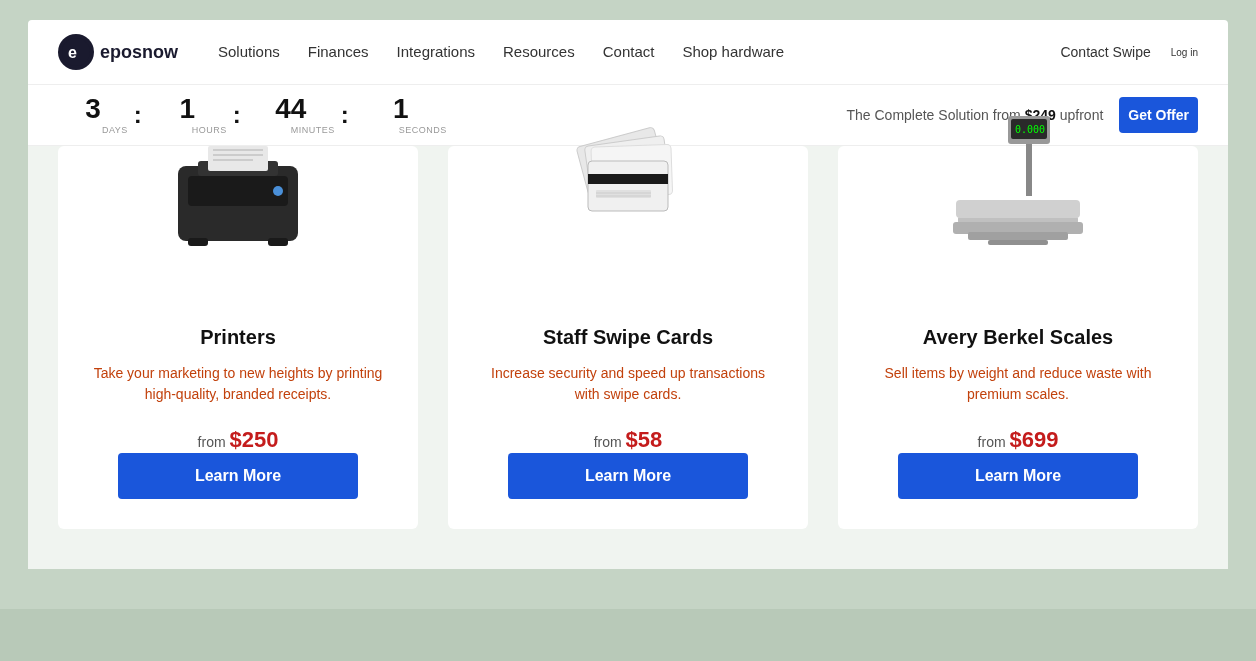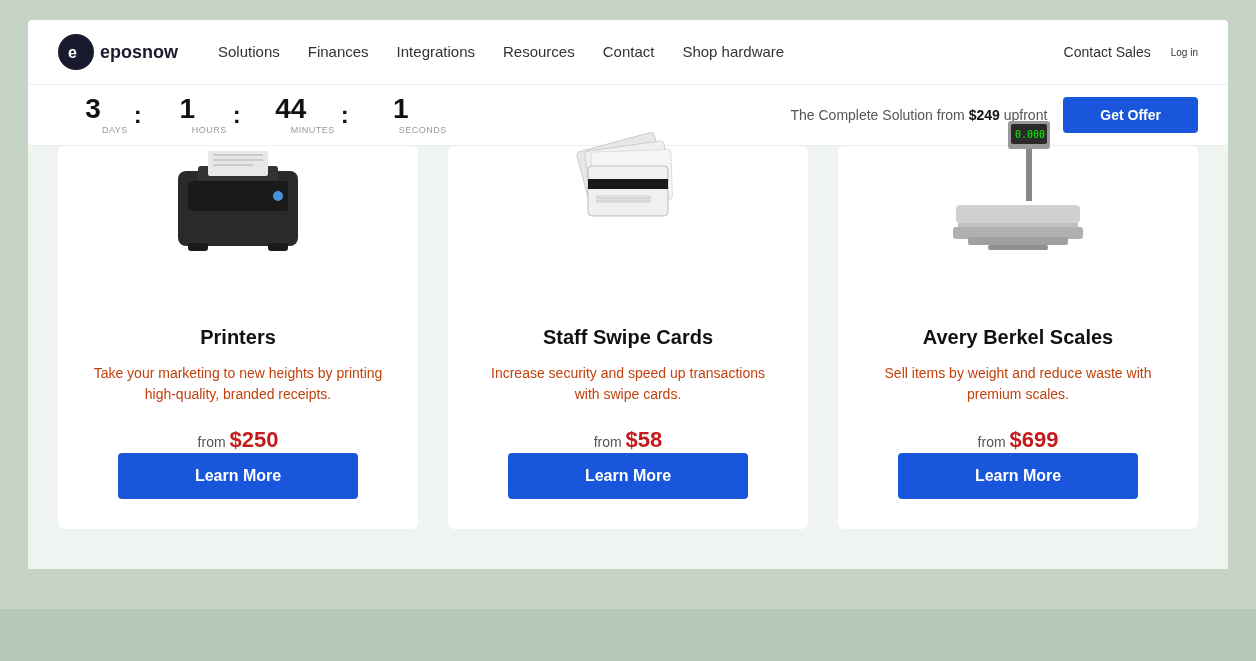--- a/index.html
+++ b/index.html
@@ -134,21 +134,21 @@
       font-size: 14px;
       color: #555;
     }
     .timer-promo-text strong {
       color: #111;
     }
     .get-offer-btn {
       background: #1a56db;
       color: white;
       border: none;
-      padding: 10px 37px;
+      padding: 10px 9px;
       border-radius: 4px;
       font-size: 14px;
       font-weight: 600;
       cursor: pointer;
     }
 
     
     .hero {
       text-align: center;
       padding: 40px 30px 20px;
@@ -179,21 +179,21 @@
       overflow: visible;
       display: flex;
       flex-direction: column;
       align-items: center;
       padding-bottom: 30px;
       position: relative;
     }
     .product-image-area {
       height: 180px;
       display: flex;
-      align-items: center;
+      align-items: flex-start;
       justify-content: center;
       margin-bottom: -10px;
       padding-bottom: 0;
       position: relative;
       top: -40px;
     }
 
     
     .product-card-content {
       padding: 10px 30px 0;
@@ -254,21 +254,21 @@
         <ul class="nav-links">
           <li><a href="#">Solutions</a></li>
           <li><a href="#">Finances</a></li>
           <li><a href="#">Integrations</a></li>
           <li><a href="#">Resources</a></li>
           <li><a href="#">Contact</a></li>
           <li><a href="#">Shop hardware</a></li>
         </ul>
       </div>
       <div class="navbar-right">
-        <a href="#" class="nav-contact-sales">Contact Sales</a>
+        <a href="#" class="nav-contact-sales">Contact Swipe</a>
         <a href="#" class="nav-login">Log in</a>
       </div>
     </nav>
 
     <div class="timer-bar">
       <div class="timer">
         <div class="timer-unit">
           <span class="timer-number">3</span>
           <span class="timer-label">DAYS</span>
         </div>

